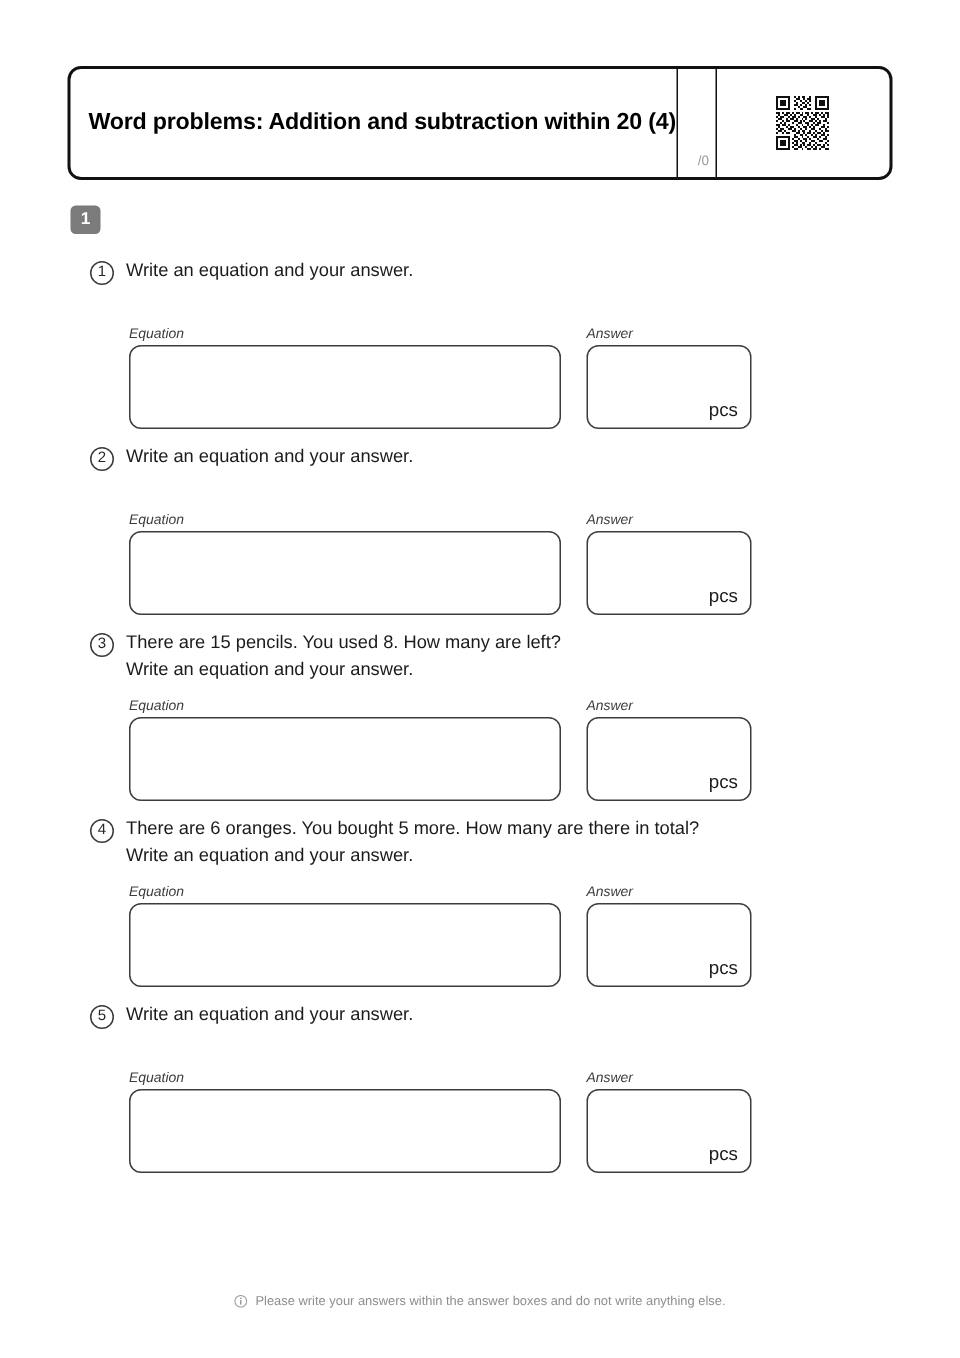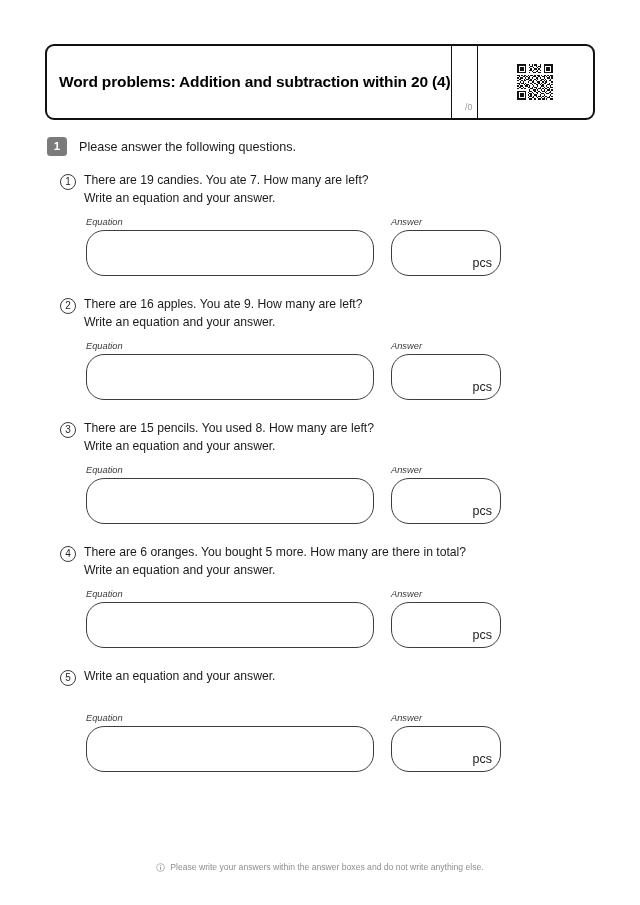--- a/index.html
+++ b/index.html
@@ -179,23 +179,23 @@
   .field-answer  { width: 110px; margin-left: 17px; }
 
   .field-label {
     font-size: 9.3px;
     color: #3c3c3c;
     margin-bottom: 3px;
     line-height: 1;
     font-style: italic;
   }
   .field-box {
-    height: 46px;
+    height: 56px;
     border: 1.3px solid #3d3d3d;
-    border-radius: 18px;
+    border-radius: 8px;
     box-sizing: border-box;
     background: #fff;
     position: relative;
   }
   .unit {
     position: absolute;
     right: 8px;
     bottom: 5px;
     font-size: 12.5px;
     color: #1b1b1b;
@@ -434,30 +434,28 @@
             <rect x="20" y="27" width="2" height="1"></rect>
           <rect x="23" y="27" width="1" height="1"></rect>
             <rect x="26" y="27" width="2" height="1"></rect>
         </g>
       </svg>
     </div>
   </div>
 
   <div class="instruction-row">
     <div class="section-badge">1</div>
-    <div class="instruction-text">Please answer the following questions.</div>
   </div>
 
   <div class="questions">
 
     <div class="question">
       <div class="q-head">
         <div class="q-circle">1</div>
         <div class="q-lines">
-          <div class="q-line">There are 19 candies. You ate 7. How many are left?</div>
           <div class="q-line">Write an equation and your answer.</div>
         </div>
       </div>
       <div class="q-fields">
         <div class="field-equation">
           <div class="field-label">Equation</div>
           <div class="field-box"></div>
         </div>
         <div class="field-answer">
           <div class="field-label">Answer</div>
@@ -465,21 +463,20 @@
             <span class="unit">pcs</span>
           </div>
         </div>
       </div>
     </div>
 
     <div class="question">
       <div class="q-head">
         <div class="q-circle">2</div>
         <div class="q-lines">
-          <div class="q-line">There are 16 apples. You ate 9. How many are left?</div>
           <div class="q-line">Write an equation and your answer.</div>
         </div>
       </div>
       <div class="q-fields">
         <div class="field-equation">
           <div class="field-label">Equation</div>
           <div class="field-box"></div>
         </div>
         <div class="field-answer">
           <div class="field-label">Answer</div>

